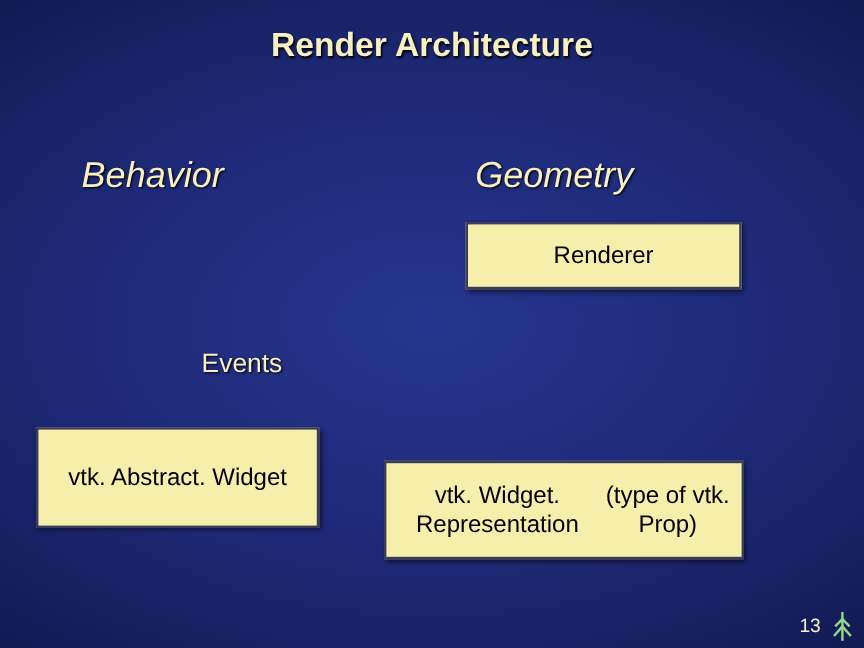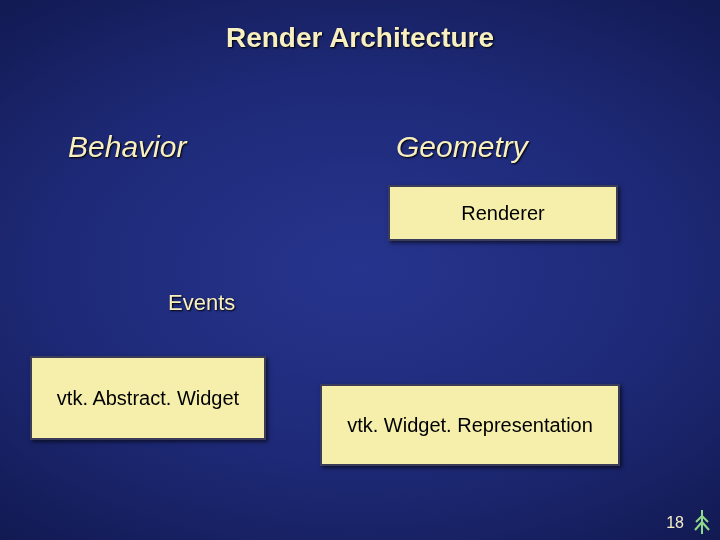--- a/index.html
+++ b/index.html
@@ -89,23 +89,24 @@
 
   <div class="box" style="left:388px; top:185px; width:230px; height:56px;">Renderer</div>
 
   <div class="arrow-label" style="left:168px; top:290px;">Events</div>
 
 
   <div class="box" style="left:30px; top:356px; width:236px; height:84px;">vtk. Abstract. Widget</div>
 
   <div class="box" style="left:320px; top:356px; width:300px; height:82px; flex-direction:row;margin-top:28px;">
     <span>vtk. Widget. Representation</span>
+    <span>(type of vtk. Prop)</span>
   </div>
 
-  <div class="page-num">18</div>
+  <div class="page-num">13</div>
 
   <svg class="corner-logo" viewBox="0 0 28 28">
     <path d="M14 2 L14 26" stroke="#8fd98a" stroke-width="2"></path>
     <path d="M14 8 L8 14" stroke="#8fd98a" stroke-width="2"></path>
     <path d="M14 8 L20 14" stroke="#8fd98a" stroke-width="2"></path>
     <path d="M14 14 L7 22" stroke="#8fd98a" stroke-width="2"></path>
     <path d="M14 14 L21 22" stroke="#8fd98a" stroke-width="2"></path>
   </svg>
 
 </div>

